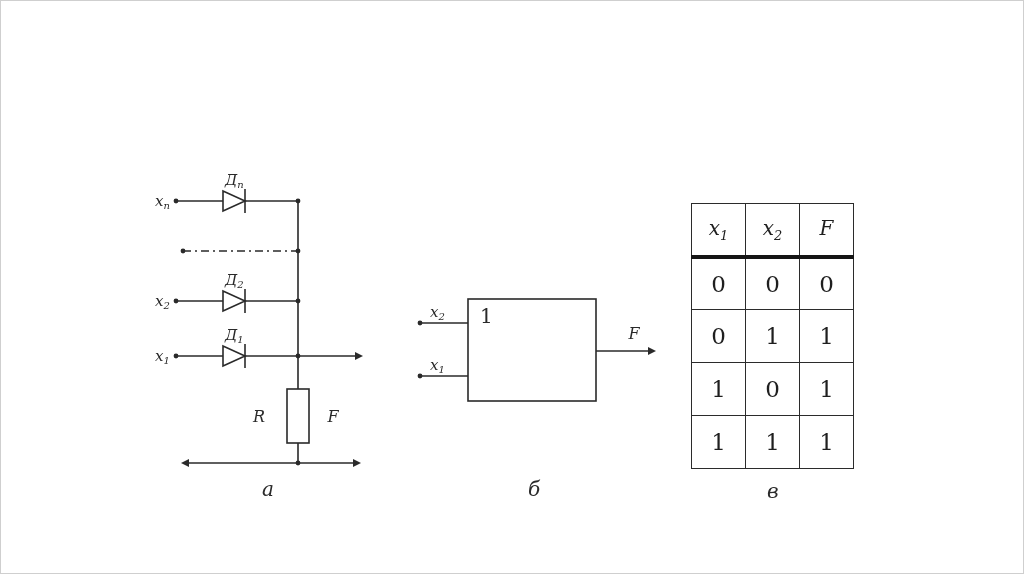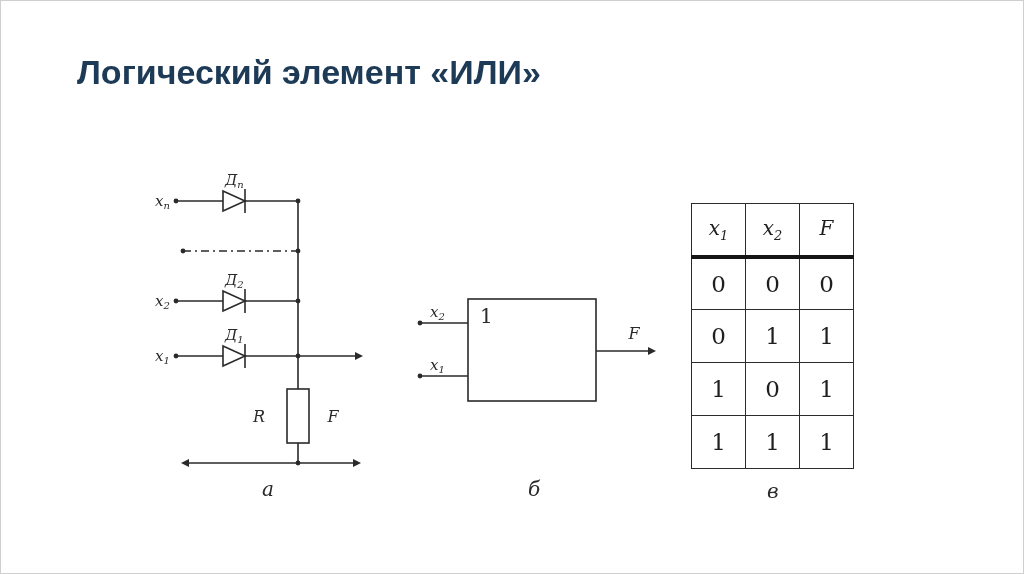--- a/index.html
+++ b/index.html
@@ -69,21 +69,20 @@
     font-size: 20px;
     border-bottom: 4px solid #151515;
   }
   .truth-table thead th sub { font-size: 13px; font-style: italic; }
 </style>
 </head>
 <body>
 
 <div class="slide">
 
-  <h1 class="slide-title">Логический элемент «ИЛИ»</h1>
 
   <svg class="fig" style="left:140px; top:168px;" width="240" height="335" viewBox="0 0 240 335">
     <g stroke="#2a2a2a" stroke-width="1.6" fill="none">
 
       <path d="M35 32 H82"></path>
       <polygon points="82,22 82,42 104,32"></polygon>
       <path d="M104 20 V44"></path>
       <path d="M104 32 H157"></path>
 
       <path d="M42 82 H157" stroke-dasharray="8 4 2 4"></path>

